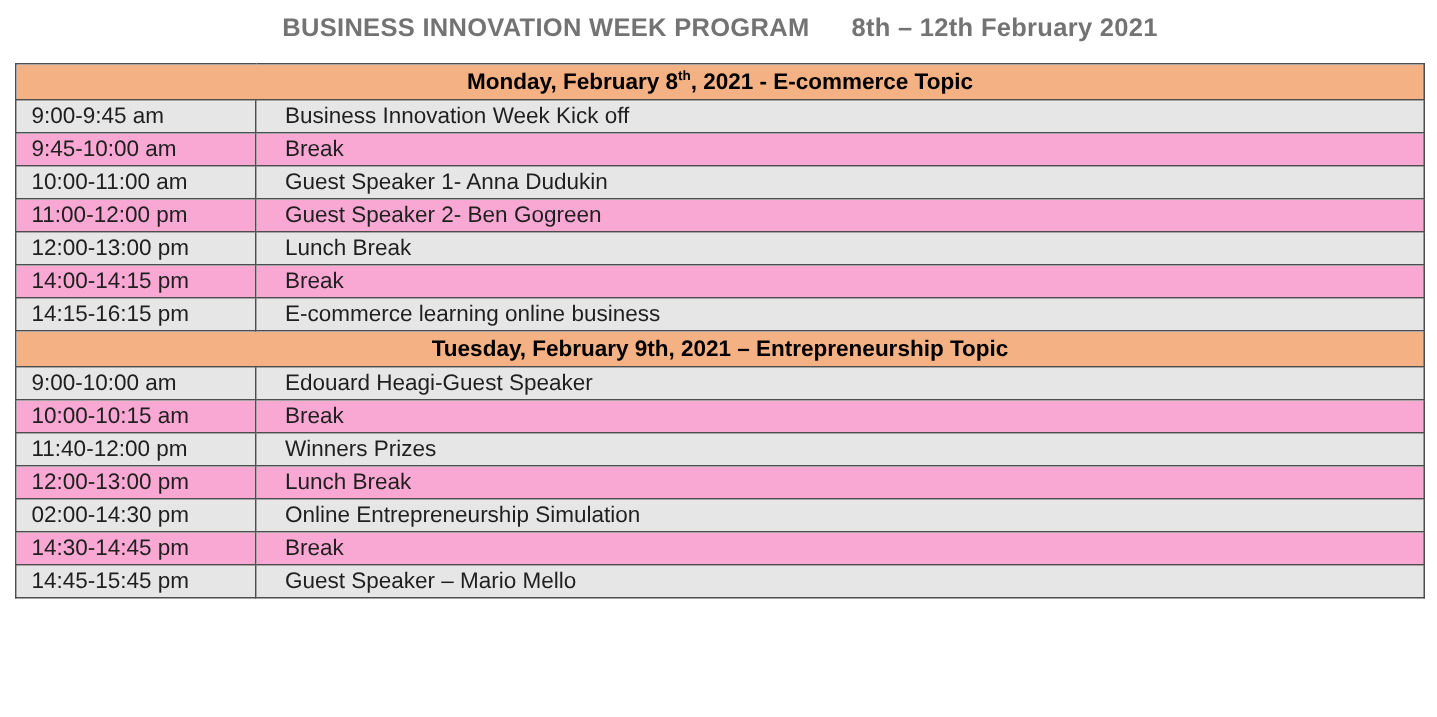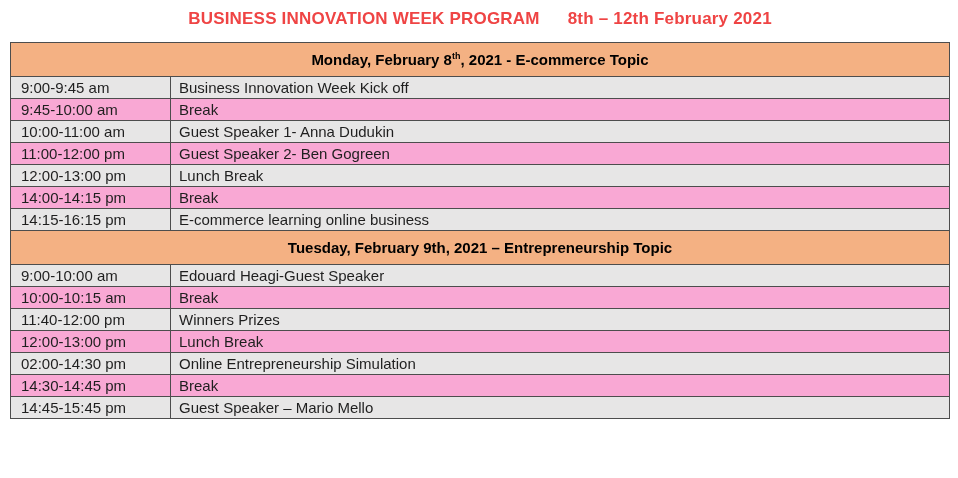--- a/index.html
+++ b/index.html
@@ -11,21 +11,21 @@
     font-family: "Liberation Sans", sans-serif;
     color: #1f1f1f;
     overflow: hidden;
   }
   .title-bar {
     width: 940px;
     margin: 9px 0 0 10px;
     text-align: center;
     font-size: 17px;
     font-weight: bold;
-    color: #ef4444;
+    color: #737373;
     letter-spacing: 0.2px;
     white-space: nowrap;
   }
   .title-dates { margin-left: 28px; }
 
   table.program {
     border-collapse: collapse;
     table-layout: fixed;
     width: 940px;
     margin: 13px 8px 0 10px;
@@ -35,28 +35,28 @@
     border: 1px solid #4d4d4d;
     font-size: 15px;
     height: 22px;
     box-sizing: border-box;
     padding: 1px 4px 1px 10px;
     white-space: nowrap;
     overflow: hidden;
     vertical-align: middle;
     background: #f9a8d4;
   }
-  td.activity-cell { padding-left: 8px; }
+  td.activity-cell { padding-left: 19px; }
   tr.day-header-row td {
     background: #F4B183;
     text-align: center;
     font-weight: bold;
     color: #000000;
     padding: 2px 0;
-    height: 34px;
+    height: 24px;
   }
   tr.day-header-row sup {
     font-size: 9px;
     line-height: 0;
   }
   tbody.day-section tr:nth-child(even) td { background: #E7E6E6; }
 </style>
 </head>
 <body>
 

